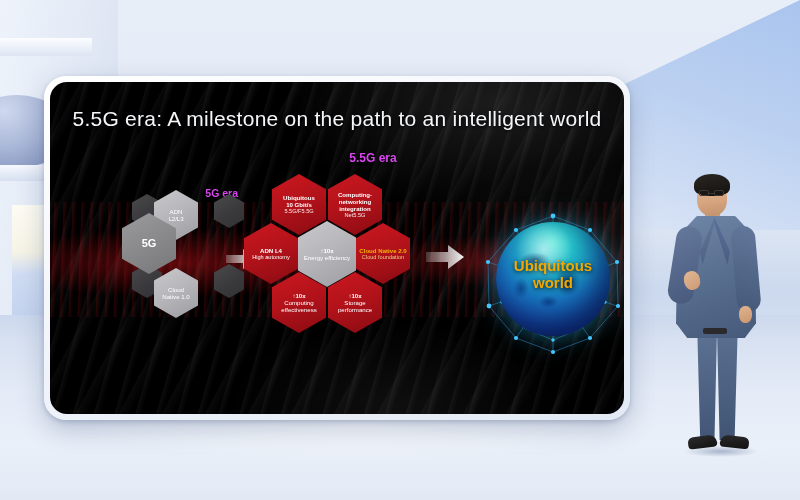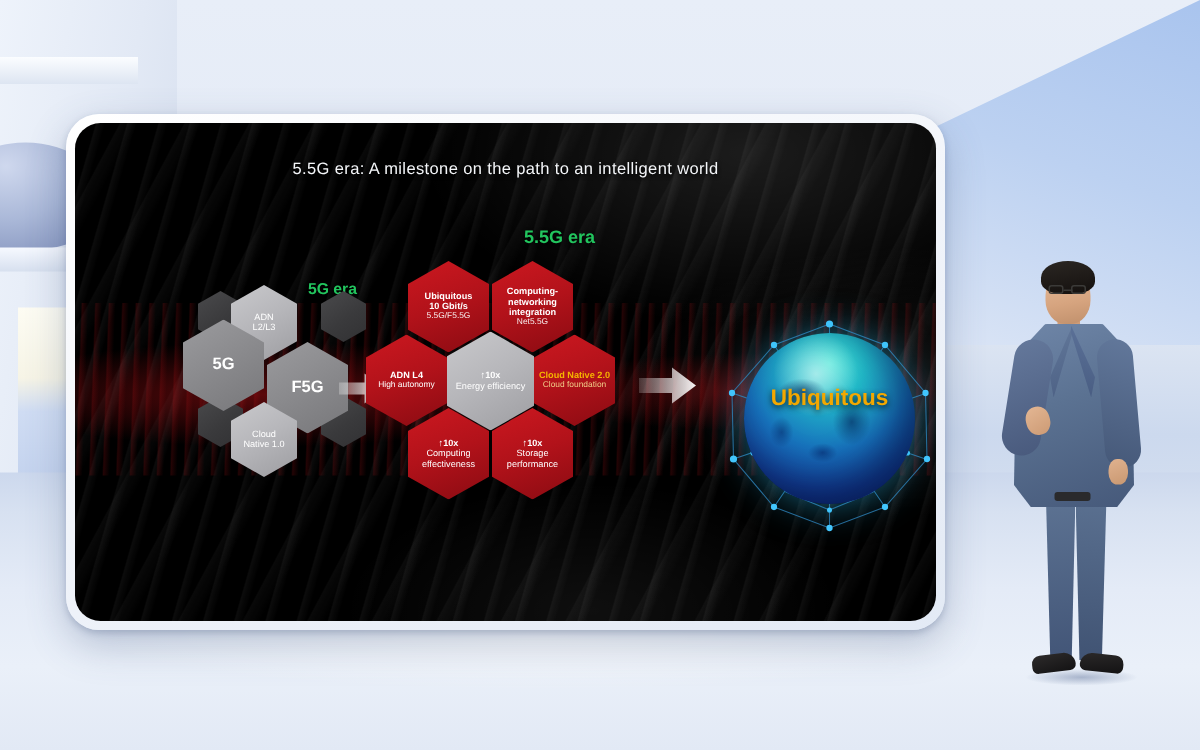--- a/index.html
+++ b/index.html
@@ -97,27 +97,27 @@
     background:
       radial-gradient(ellipse 250px 46px at 22% 50%, rgba(200,18,24,.45), rgba(160,10,16,0) 76%),
       radial-gradient(ellipse 190px 34px at 78% 48%, rgba(200,18,24,.35), rgba(160,10,16,0) 76%);
     top:138px; height:86px;
   }
 
   
   #slide-title {
     position:absolute; left:0; top:25px; width:100%;
     text-align:center; color:#f4f6f9;
-    font-size:11px; letter-spacing:.25px; font-weight:400;
+    font-size:21px; letter-spacing:.25px; font-weight:400;
     text-shadow:0 1px 3px rgba(0,0,0,.9);
   }
 
   
   .era-caption {
-    position:absolute; color:#22c55e; font-weight:bold;
+    position:absolute; color:#d946ef; font-weight:bold;
     text-shadow:0 1px 3px rgba(0,0,0,.85); white-space:nowrap;
   }
   #cap-5g  { left:104px; top:105px; width:84px; text-align:right; font-size:10.5px; }
   #cap-55g { left:268px; top:69px; width:110px; text-align:center; font-size:12px; }
 
   
   .hex {
     position:absolute;
     clip-path:polygon(50% 0%, 100% 25%, 100% 75%, 50% 100%, 0% 75%, 0% 25%);
     display:flex; flex-direction:column;
@@ -257,23 +257,20 @@
 
       <div class="hex hex-grey-mid h5-top" style="left:104px; top:108px;">
         <span class="hl-sm">ADN</span>
         <span class="hl-sm">L2/L3</span>
       </div>
 
       <div class="hex hex-grey-lite h5-main" style="left:72px; top:131px;">
         <span>5G</span>
       </div>
 
-      <div class="hex hex-grey-lite h5-main" style="left:128px; top:146px;">
-        <span>F5G</span>
-      </div>
 
       <div class="hex hex-grey-mid h5-top" style="left:104px; top:186px;">
         <span class="hl-sm">Cloud</span>
         <span class="hl-sm">Native 1.0</span>
       </div>
 
       <div class="arrow" style="left:176px; top:166px;">
         <svg width="30" height="22" viewBox="0 0 30 22">
           <defs>
             <linearGradient id="ag1" x1="0" y1="0" x2="1" y2="0">
@@ -363,20 +360,21 @@
             <circle cx="127" cy="92" r="1.7"></circle>
               <circle cx="24" cy="92" r="1.7"></circle>
             <circle cx="75" cy="130" r="1.7"></circle>
           </g>
         </svg>
         <div id="globe">
           <div id="globe-land"></div>
         </div>
         <div id="globe-text">
           <div>Ubiquitous</div>
+          <div>world</div>
         </div>
       </div>
 
     </div>
   </div>
 
   <div id="presenter">
     <div class="pz" id="p-shadow"></div>
     <div class="pz" id="p-legL"></div>
     <div class="pz" id="p-legR"></div>

